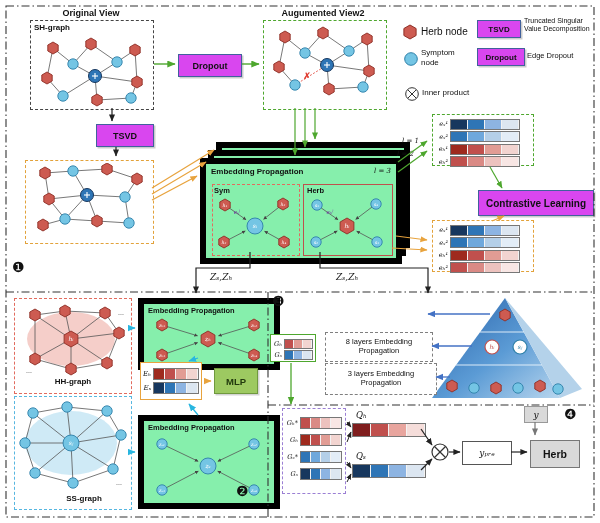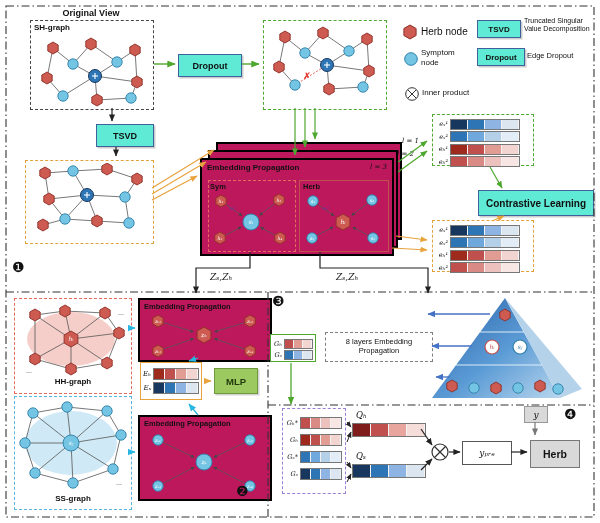--- a/index.html
+++ b/index.html
@@ -2,30 +2,30 @@
 <html><head>
 <meta charset="utf-8">
 <style>
   html,body{margin:0;padding:0;background:#fff}
   #canvas{position:relative;width:600px;height:523px;background:#fff;
     font-family:"Liberation Sans",sans-serif;color:#111;overflow:hidden}
   .abs{position:absolute}
   .center{display:flex;align-items:center;justify-content:center}
   .bold{font-weight:bold}
   .math{font-family:"DejaVu Serif",serif;font-style:italic}
-  .btn{background:#5eead4;border:1px solid #41619c;box-shadow:1.5px 1.5px 0 rgba(110,110,110,.35);
+  .btn{background:#d946ef;border:1px solid #41619c;box-shadow:1.5px 1.5px 0 rgba(110,110,110,.35);
     display:flex;align-items:center;justify-content:center;font-weight:600}
   .b-dash-black{border:1.5px dashed #444}
   .b-dash-green{border:1.5px dashed #4ea72e}
   .b-dash-orange{border:1.5px dashed #e2a23b}
   .b-dash-red{border:1.5px dashed #e26b5e}
   .b-dash-blue{border:1.5px dashed #56b6e0}
   .b-dash-purple{border:1.5px dashed #9b7fd4}
   .b-solid-red{border:1.2px solid #c0504d}
-  .b-solid-gray{border:2px solid #000000;background:#be185d}
+  .b-solid-gray{border:6px solid #000000;background:#86efac}
   .b-solid-green{border:1.5px solid #4ea72e;background:#fff}
   .b-solid-orange{border:1.5px solid #e8a33d;background:#fff}
   .box-label{font-weight:bold;font-size:8px}
   .ep-title{font-size:8px;font-weight:bold;white-space:nowrap}
   .layerbox{background:#fff;border:1px dashed #7f7f7f;display:flex;align-items:center;justify-content:center;
     text-align:center;font-size:7.5px;line-height:1.15;padding:1px}
   .marker{font-size:14px;line-height:1}
   .mlp{background:#9dc961;border:1px solid #70993f;font-weight:bold;font-size:9.5px;color:#223a0d;
     display:flex;align-items:center;justify-content:center;box-shadow:1.5px 1.5px 0 rgba(110,110,110,.3)}
   .loss{background:#d9d9d9;border:1px solid #777;display:flex;align-items:center;justify-content:center;
@@ -120,20 +120,21 @@
         <polygon points="104.0,40.0 109.2,43.0 109.2,49.0 104.0,52.0 98.8,49.0 98.8,43.0" fill="#cd5b51" stroke="#8f2f26" stroke-width="0.9"></polygon>
         <circle cx="98" cy="62" r="5.2" fill="#74c5e4" stroke="#2d7fa8" stroke-width="0.9"></circle>
         <polygon points="64.0,58.0 69.2,61.0 69.2,67.0 64.0,70.0 58.8,67.0 58.8,61.0" fill="#cd5b51" stroke="#8f2f26" stroke-width="0.9"></polygon>
         <circle cx="30" cy="60" r="5.2" fill="#74c5e4" stroke="#2d7fa8" stroke-width="0.9"></circle>
         <polygon points="14.0,36.0 19.2,39.0 19.2,45.0 14.0,48.0 8.8,45.0 8.8,39.0" fill="#cd5b51" stroke="#8f2f26" stroke-width="0.9"></polygon>
       </svg>
   </div>
 
   <div class="abs btn" style="left:178px;top:54px;width:62px;height:21px;font-size:9px">Dropout</div>
 
+  <div class="abs bold center" style="left:258px;top:7px;width:130px;height:12px;font-size:9px">Augumented View2</div>
 
   <div class="abs b-dash-green" style="left:263px;top:20px;width:122px;height:88px">
     <svg class="abs" style="left:1px;top:4px" width="120" height="80">
         <line x1="20" y1="12" x2="40" y2="28" stroke="#555" stroke-width="0.8"></line>
         <line x1="20" y1="12" x2="14" y2="42" stroke="#555" stroke-width="0.8"></line>
         <line x1="58" y1="8" x2="40" y2="28" stroke="#555" stroke-width="0.8"></line>
         <line x1="58" y1="8" x2="84" y2="26" stroke="#555" stroke-width="0.8"></line>
         <line x1="102" y1="14" x2="84" y2="26" stroke="#555" stroke-width="0.8"></line>
         <line x1="102" y1="14" x2="104" y2="46" stroke="#555" stroke-width="0.8"></line>
         <line x1="40" y1="28" x2="62" y2="40" stroke="#555" stroke-width="0.8"></line>
@@ -451,21 +452,21 @@
         <circle cx="16" cy="14" r="5.2" fill="#74c5e4" stroke="#2d7fa8" stroke-width="0.9"></circle>
         <circle cx="50" cy="8" r="5.2" fill="#74c5e4" stroke="#2d7fa8" stroke-width="0.9"></circle>
         <circle cx="90" cy="12" r="5.2" fill="#74c5e4" stroke="#2d7fa8" stroke-width="0.9"></circle>
         <circle cx="104" cy="36" r="5.2" fill="#74c5e4" stroke="#2d7fa8" stroke-width="0.9"></circle>
         <circle cx="96" cy="70" r="5.2" fill="#74c5e4" stroke="#2d7fa8" stroke-width="0.9"></circle>
         <circle cx="56" cy="84" r="5.2" fill="#74c5e4" stroke="#2d7fa8" stroke-width="0.9"></circle>
         <circle cx="18" cy="74" r="5.2" fill="#74c5e4" stroke="#2d7fa8" stroke-width="0.9"></circle>
         <circle cx="8" cy="44" r="5.2" fill="#74c5e4" stroke="#2d7fa8" stroke-width="0.9"></circle>
         <text x="102" y="86" text-anchor="middle" font-size="7" fill="#333" font-weight="normal">...</text>
       </svg>
-    <div class="abs box-label center" style="left:0;top:97px;width:116px">SS-graph</div>
+    <div class="abs box-label center" style="left:11px;top:97px;width:116px">SS-graph</div>
   </div>
 
   <div class="abs b-solid-gray" style="left:138px;top:415px;width:130px;height:82px">
     <div class="abs ep-title" style="left:4px;top:2px;font-size:7.5px">Embedding Propagation</div>
     <svg class="abs" style="left:2px;top:13px" width="126" height="67">
         <line x1="16" y1="10" x2="52.07652356200789" y2="27.253989529655946" stroke="#555" stroke-width="0.8" marker-end="url(#tinyArrow)"></line>
         <line x1="108" y1="10" x2="71.92347643799211" y2="27.253989529655946" stroke="#555" stroke-width="0.8" marker-end="url(#tinyArrow)"></line>
         <line x1="16" y1="56" x2="52.24756669218" y2="37.08822607364522" stroke="#555" stroke-width="0.8" marker-end="url(#tinyArrow)"></line>
         <line x1="108" y1="56" x2="71.75243330782" y2="37.08822607364522" stroke="#555" stroke-width="0.8" marker-end="url(#tinyArrow)"></line>
         <circle cx="62" cy="32" r="8" fill="#74c5e4" stroke="#2d7fa8" stroke-width="0.9"></circle>
@@ -479,20 +480,21 @@
         <circle cx="108" cy="56" r="5.2" fill="#74c5e4" stroke="#2d7fa8" stroke-width="0.9"></circle>
         <text x="108" y="57.8" text-anchor="middle" font-size="4.6" fill="#fff" font-style="italic" font-family="DejaVu Serif, serif">zₛ₄</text>
       </svg>
   </div>
 
   <div class="abs marker" style="left:236px;top:484px">❷</div>
 
   <div class="abs marker" style="left:272px;top:294px">❸</div>
 
   <div class="abs layerbox" style="left:325px;top:332px;width:104px;height:26px">8 layers Embedding Propagation</div>
+  <div class="abs layerbox" style="left:325px;top:363px;width:108px;height:28px">3 layers Embedding Propagation</div>
 
   <div id="g3-box" class="abs b-solid-green" style="left:270px;top:334px;width:46px;height:28px;padding:2px;box-sizing:border-box">
       <div class="vrow">
         <span class="vlabel">Gₕ</span>
         <span class="vcells">
           <span class="vcell" style="background: rgb(192, 80, 77);"></span>
           <span class="vcell" style="background: rgb(225, 156, 148);"></span>
           <span class="vcell" style="background: rgb(242, 212, 208);"></span>
         </span>
       </div>

